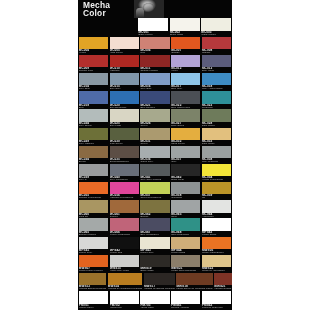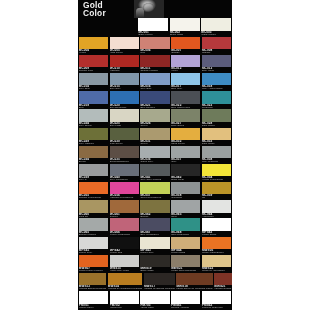--- a/index.html
+++ b/index.html
@@ -66,21 +66,21 @@
 </style>
 </head>
 <body>
 
 <div id="stage">
 
   <div id="panel">
 
     <div id="header">
       <div id="brand">
-        <span>Gold</span>
+        <span>Mecha</span>
         <span class="l2">Color</span>
       </div>
       <div id="mechaphoto"></div>
     </div>
 
     <div id="grid">
         <div class="row first">
           <div class="spacer"></div>
           <div class="spacer"></div>
           <div class="cell">

